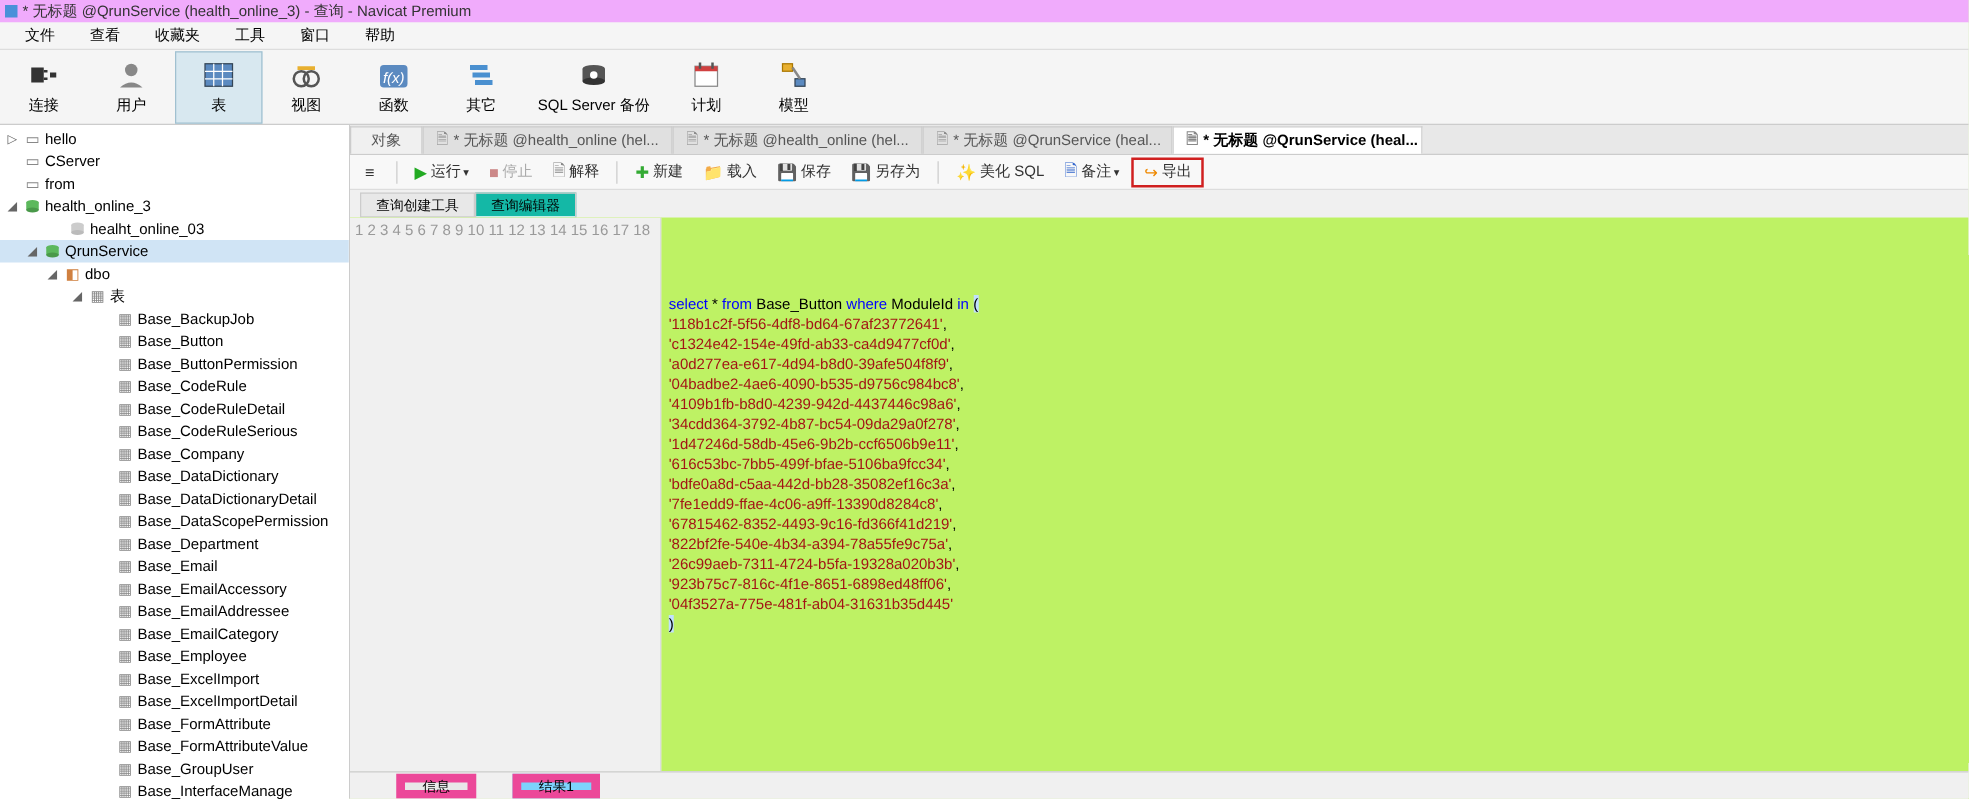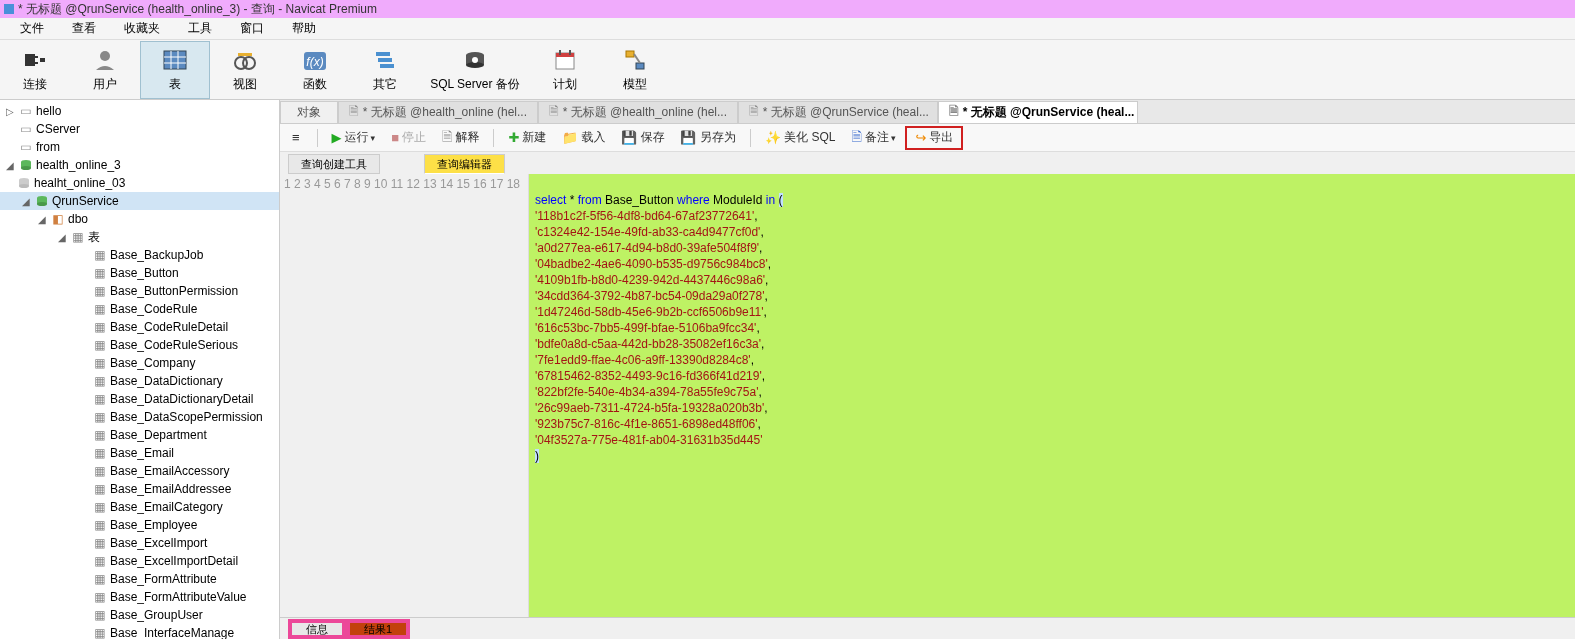--- a/index.html
+++ b/index.html
@@ -25,32 +25,32 @@
 .tabrow { height: 24px; display: flex; align-items: flex-end; background: #e8e8e8; border-bottom: 1px solid #ccc; }
 .tab { height: 22px; padding: 0 10px; display: flex; align-items: center; background: #e0e0e0; border: 1px solid #ccc; border-bottom: none; margin-right: 0px; font-size: 11px; color: #555; cursor: pointer; max-width: 200px; overflow: hidden; text-overflow: ellipsis; white-space: nowrap; }
 .tab.active { background: #fff; font-weight: bold; color: #000; }
 .tab.first { background: #f0f0f0; padding: 0 16px; }
 .tab-ico { width: 14px; margin-right: 4px; color: #888; }
 .query-tb { height: 28px; display: flex; align-items: center; background: #f8f8f8; border-bottom: 1px solid #ddd; padding: 0 6px; gap: 4px; }
 .qbtn { display: flex; align-items: center; height: 22px; padding: 0 6px; cursor: pointer; font-size: 12px; color: #333; }
 .qbtn .qi { margin-right: 3px; font-size: 13px; }
 .qsep { width: 1px; height: 18px; background: #ccc; margin: 0 4px; }
 .highlight-box { border: 2px solid #d02020; padding: 0 2px; display: flex; align-items: center; height: 24px; }
-.subtabs { height: 22px; display: flex; align-items: flex-end; background: #f0f0f0; padding-left: 8px; gap: 44px; }
+.subtabs { height: 22px; display: flex; align-items: flex-end; background: #f0f0f0; padding-left: 8px; }
 .subtab { height: 20px; padding: 0 12px; display: flex; align-items: center; background: #e8e8e8; border: 1px solid #ccc; font-size: 11px; cursor: pointer; }
-.subtab.active { background: #fde047; border-bottom-color: #fff; }
+.subtab.active { background: #14b8a6; border-bottom-color: #fff; }
 .editor { flex: 1; background: #bef264; display: flex; font-family: Consolas, monospace; font-size: 13px; overflow: auto; }
 .gutter { background: #f0f0f0; color: #999; text-align: right; padding: 2px 8px 2px 4px; border-right: 1px solid #ddd; line-height: 16px; user-select: none; }
-.code { padding: 2px 6px; line-height: 16px; white-space: pre; }
+.code { padding: 2px 6px; line-height: 16px; white-space: pre; margin-top: 43px; }
 .kw { color: #0000ff; }
 .str { color: #a31515; }
 .punc-hl { background: #c0e0ff; }
 .bottom-tabs { height: 22px; display: flex; align-items: flex-end; background: #f0f0f0; border-top: 1px solid #ccc; padding-left: 8px; }
-.btab { height: 20px; padding: 0 14px; display: flex; align-items: center; background: #e8e8e8; border: 4px solid #ec4899; font-size: 11px; cursor: pointer; }
-.btab.active { background: #c2410c; }
+.btab { height: 20px; padding: 0 14px; display: flex; align-items: center; background: #e8e8e8; border: 7px solid #ec4899; font-size: 11px; cursor: pointer; margin-left: 29px; }
+.btab.active { background: #7dd3fc; }
 svg { display: block; }
 </style>
 </head>
 <body>
 
 <div class="titlebar">
   <span class="tb-icon"></span>
   <span>* 无标题 @QrunService (health_online_3) - 查询 - Navicat Premium</span>
 </div>
 
@@ -184,21 +184,21 @@
       <span class="tree-arrow">◢</span>
       <span class="tree-ico db-ico">
           <svg width="14" height="12">
             <ellipse cx="7" cy="3" rx="5" ry="2" fill="#5cb85c"></ellipse>
             <rect x="2" y="3" width="10" height="6" fill="#5cb85c"></rect>
             <ellipse cx="7" cy="9" rx="5" ry="2" fill="#4a994a"></ellipse>
           </svg>
         </span>
       <span>health_online_3</span>
     </div>
-    <div class="tree-item" style="padding-left:16px">
+    <div class="tree-item" style="padding-left:54px">
       <span class="tree-ico" style="color:#ccc">
           <svg width="14" height="12">
             <ellipse cx="7" cy="3" rx="5" ry="2" fill="#ccc"></ellipse>
             <rect x="2" y="3" width="10" height="6" fill="#ccc"></rect>
             <ellipse cx="7" cy="9" rx="5" ry="2" fill="#bbb"></ellipse>
           </svg>
         </span>
       <span>healht_online_03</span>
     </div>
 

